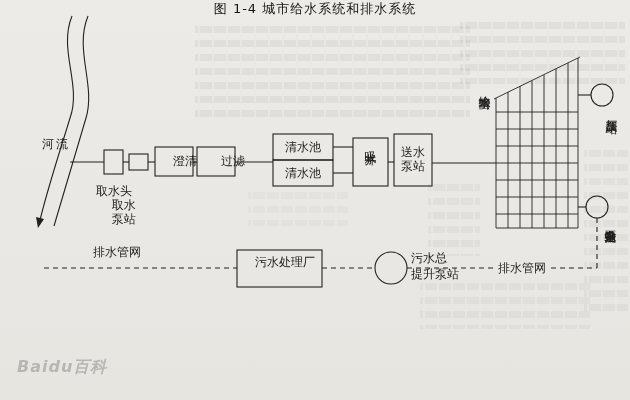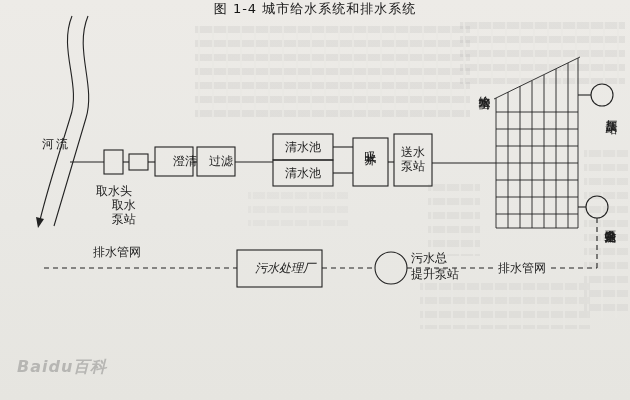--- a/index.html
+++ b/index.html
@@ -111,37 +111,37 @@
         <line x1="597" y1="268" x2="597" y2="218"></line>
       </g>
     </g>
   </svg>
 
   <div class="lbl" style="left:42px;top:137px;letter-spacing:2px;">河流</div>
   <div class="lbl" style="left:64px;top:184px;padding-left:32px;">取水头</div>
   <div class="lbl wrap2" style="left:110px;top:179px;margin-top:20px;">取水泵站</div>
 
   <div class="lbl boxlbl" style="left:166px;top:147px;width:38px;height:29px;">澄清</div>
-  <div class="lbl boxlbl" style="left:202px;top:147px;width:38px;height:29px;">过滤</div>
+  <div class="lbl boxlbl" style="left:214px;top:147px;width:38px;height:29px;">过滤</div>
 
   <div class="lbl boxlbl" style="left:273px;top:134px;width:60px;height:26px;">清水池</div>
   <div class="lbl boxlbl" style="left:273px;top:160px;width:60px;height:26px;">清水池</div>
 
   <div class="lbl vert" style="left:363px;top:142px;">吸水井</div>
 
   <div class="lbl boxlbl" style="left:394px;top:134px;width:38px;height:52px;">
     <span class="wrap2">送水泵站</span>
   </div>
 
   <div class="lbl vert" style="left:477px;top:86px;">给水管网</div>
   <div class="lbl vert" style="left:604px;top:110px;">加压泵站</div>
   <div class="lbl vert" style="left:603px;top:221px;letter-spacing:0;">中途提升泵站</div>
 
   <div class="lbl" style="left:93px;top:245px;">排水管网</div>
-  <div class="lbl boxlbl" style="left:237px;top:250px;width:96px;height:37px;font-style:italic;">污水处理厂</div>
+  <div class="lbl boxlbl" style="left:237px;top:244px;width:96px;height:37px;">污水处理厂</div>
 
   <div class="lbl" style="left:411px;top:250px;line-height:16px;">
     <div>污水总</div>
     <div>提升泵站</div>
   </div>
 
   <div class="lbl masked" style="left:496px;top:261px;width:52px;">排水管网</div>
 
   <div class="caption">图 1-4  城市给水系统和排水系统</div>
   <div class="watermark">Baidu百科</div>

